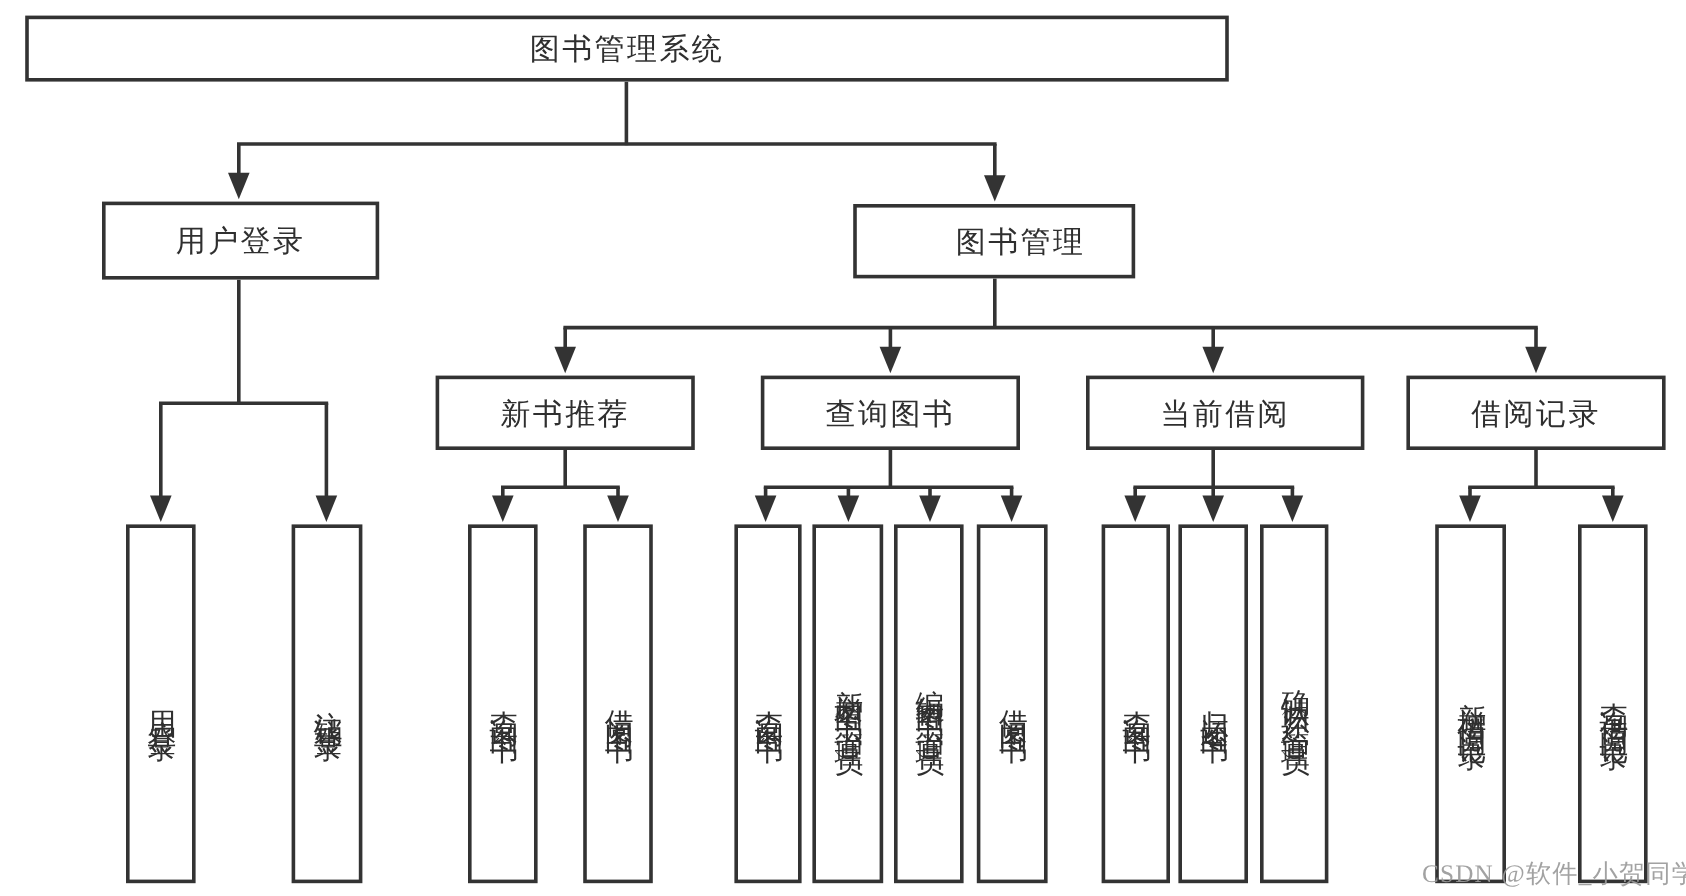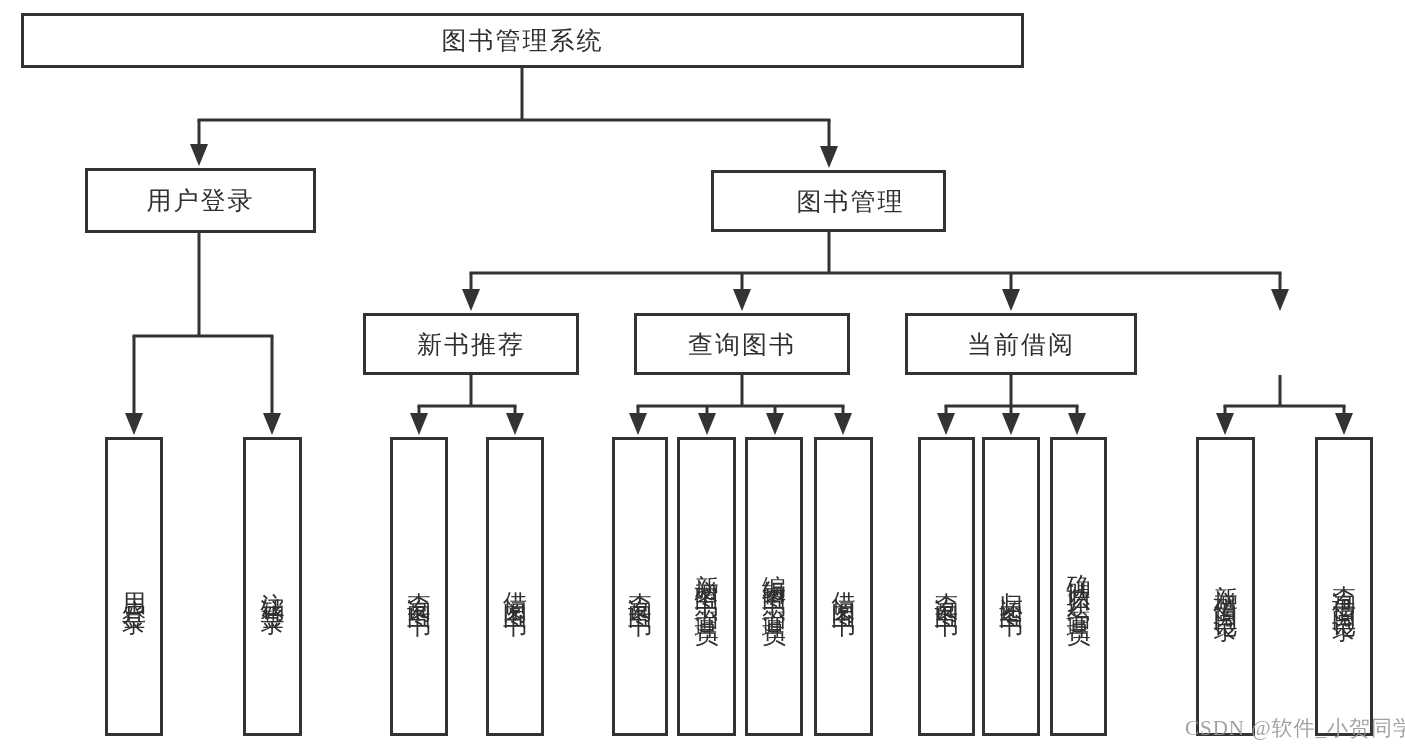--- a/index.html
+++ b/index.html
@@ -106,20 +106,21 @@
   </svg>
 
   <div class="box" style="left:21px; top:13px; width:1003px; height:55px;">图书管理系统</div>
 
   <div class="box" style="left:85px; top:168px; width:231px; height:65px;">用户登录</div>
   <div class="box" style="left:711px; top:170px; width:235px; height:62px;padding-left:44px;">图书管理</div>
 
   <div class="box" style="left:363px; top:313px; width:216px; height:62px;">新书推荐</div>
   <div class="box" style="left:634px; top:313px; width:216px; height:62px;">查询图书</div>
   <div class="box" style="left:905px; top:313px; width:232px; height:62px;">当前借阅</div>
+  <div class="box" style="left:1172px; top:313px; width:216px; height:62px;">借阅记录</div>
 
   <div class="box v" style="left:105px; width:58px;">用户登录</div>
   <div class="box v" style="left:243px; width:59px;">注销登录</div>
 
   <div class="box v" style="left:390px; width:58px;">查询图书</div>
   <div class="box v" style="left:486px; width:58px;">借阅图书</div>
 
   <div class="box v" style="left:612px; width:56px;">查询图书</div>
   <div class="box v" style="left:677px; width:59px;">新增图书（管理员）</div>
   <div class="box v" style="left:745px; width:58px;">编辑图书（管理员）</div>

